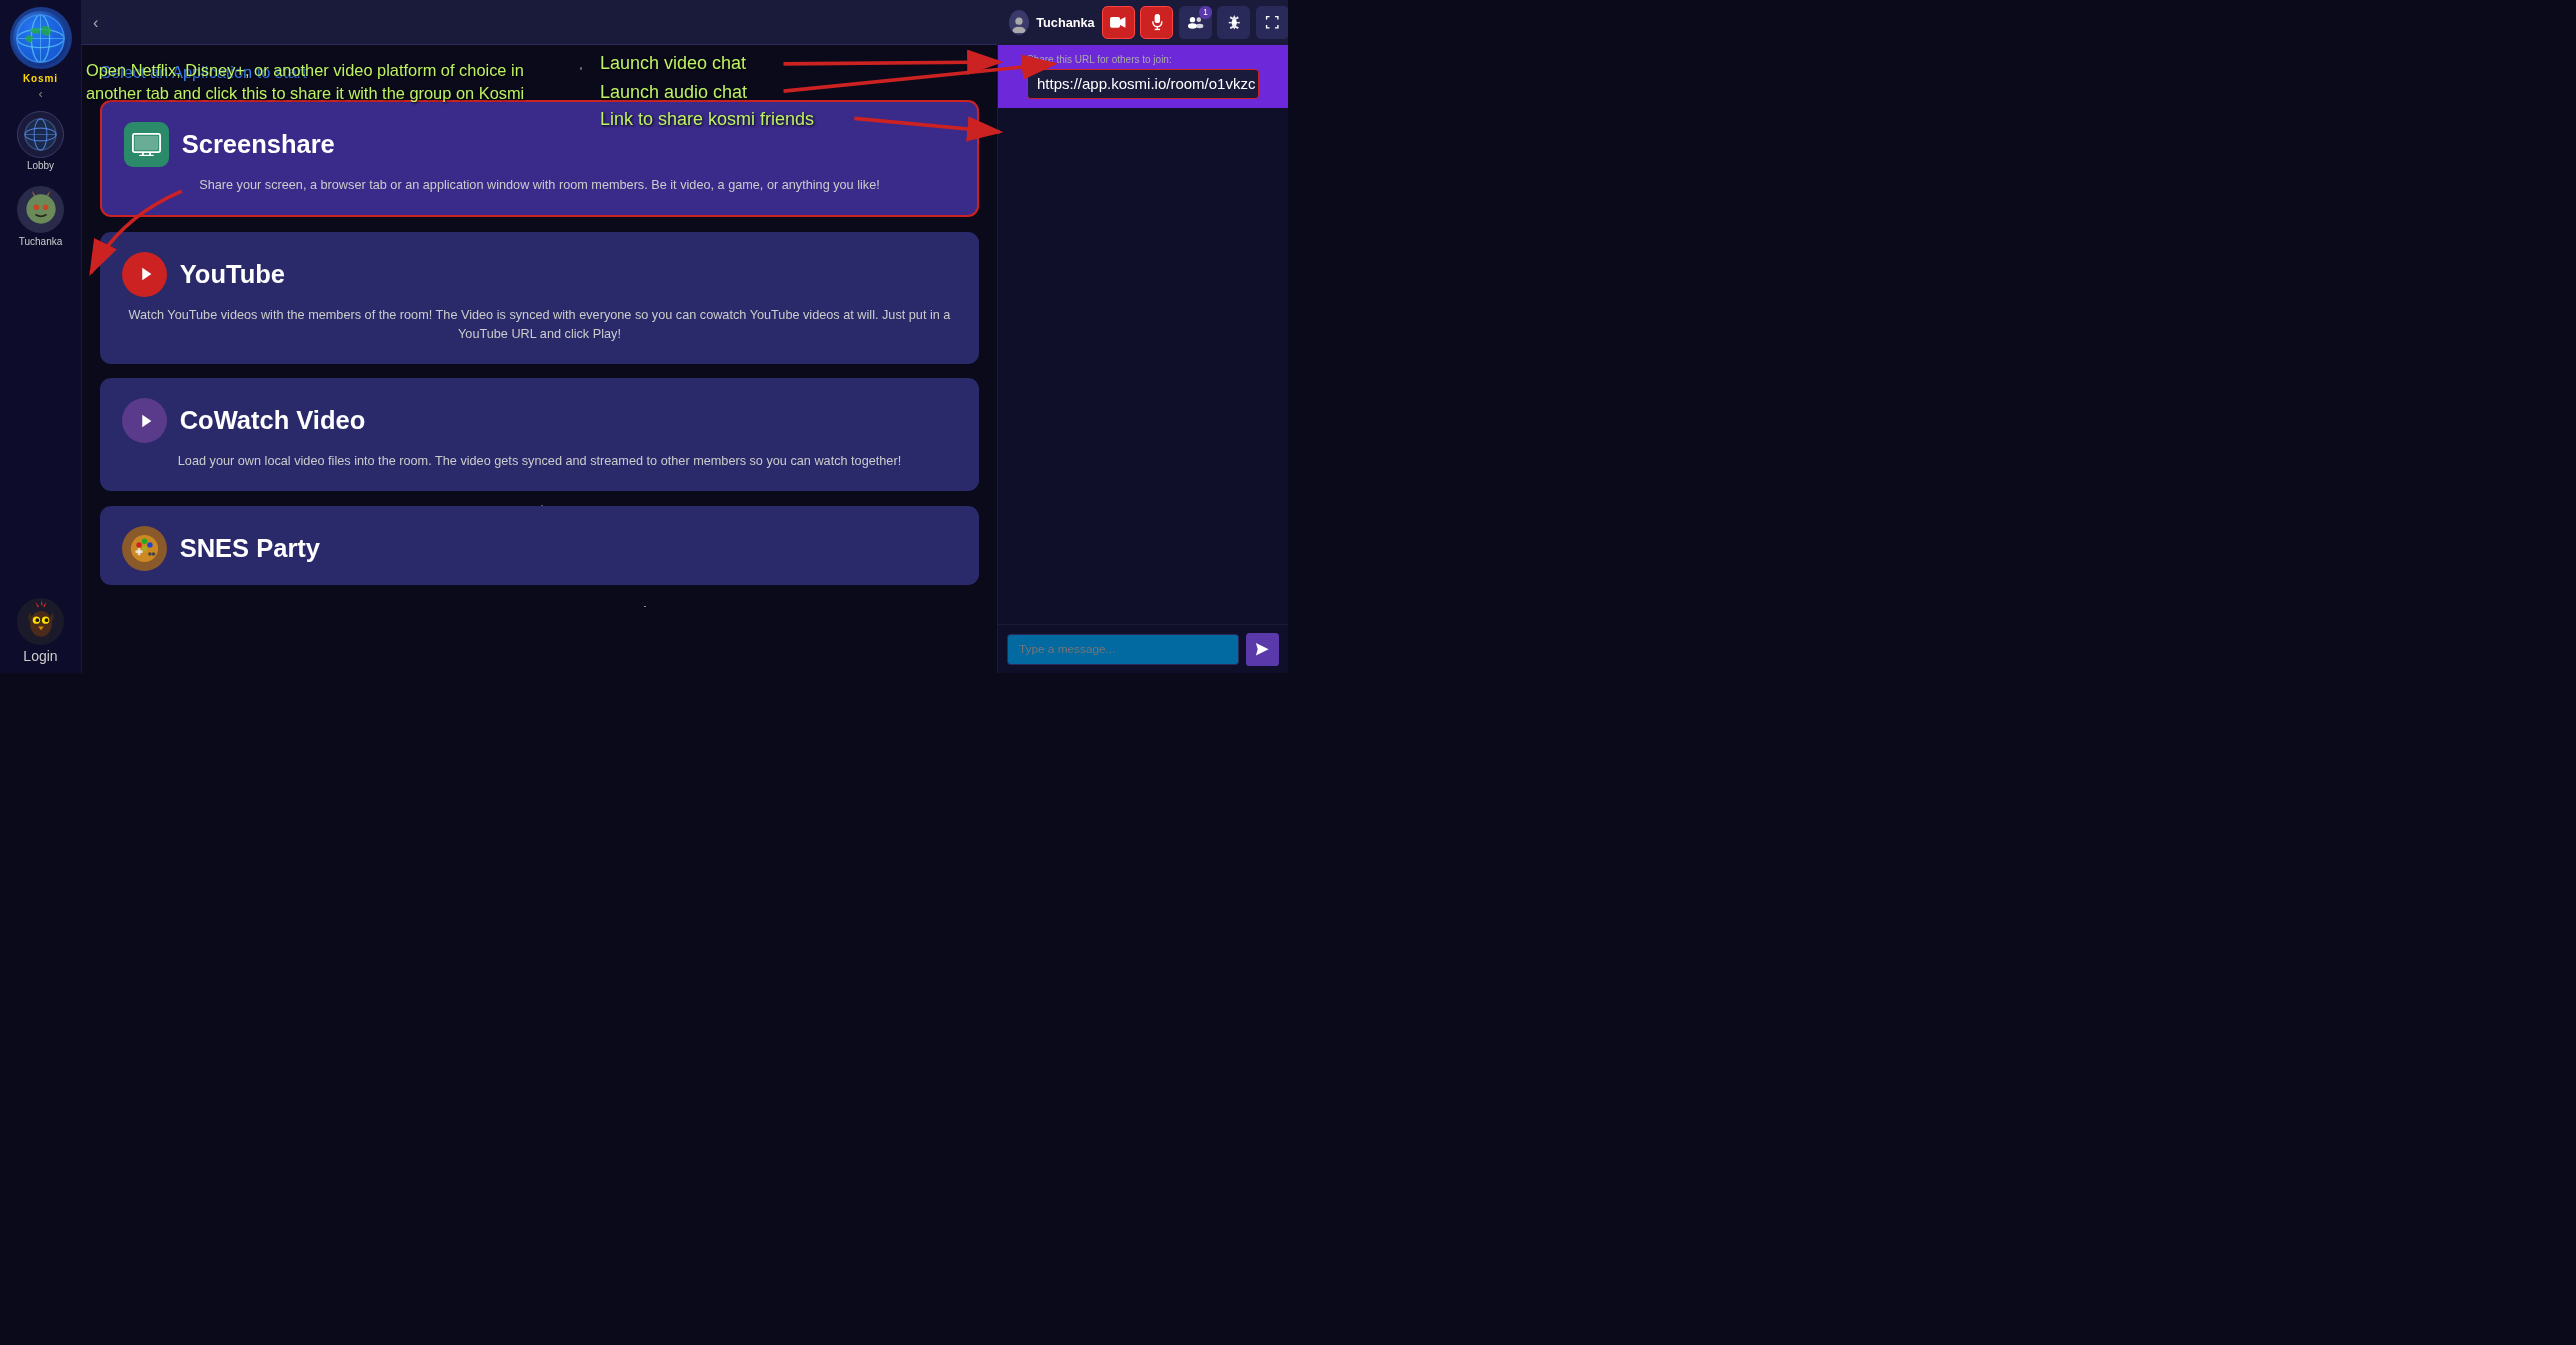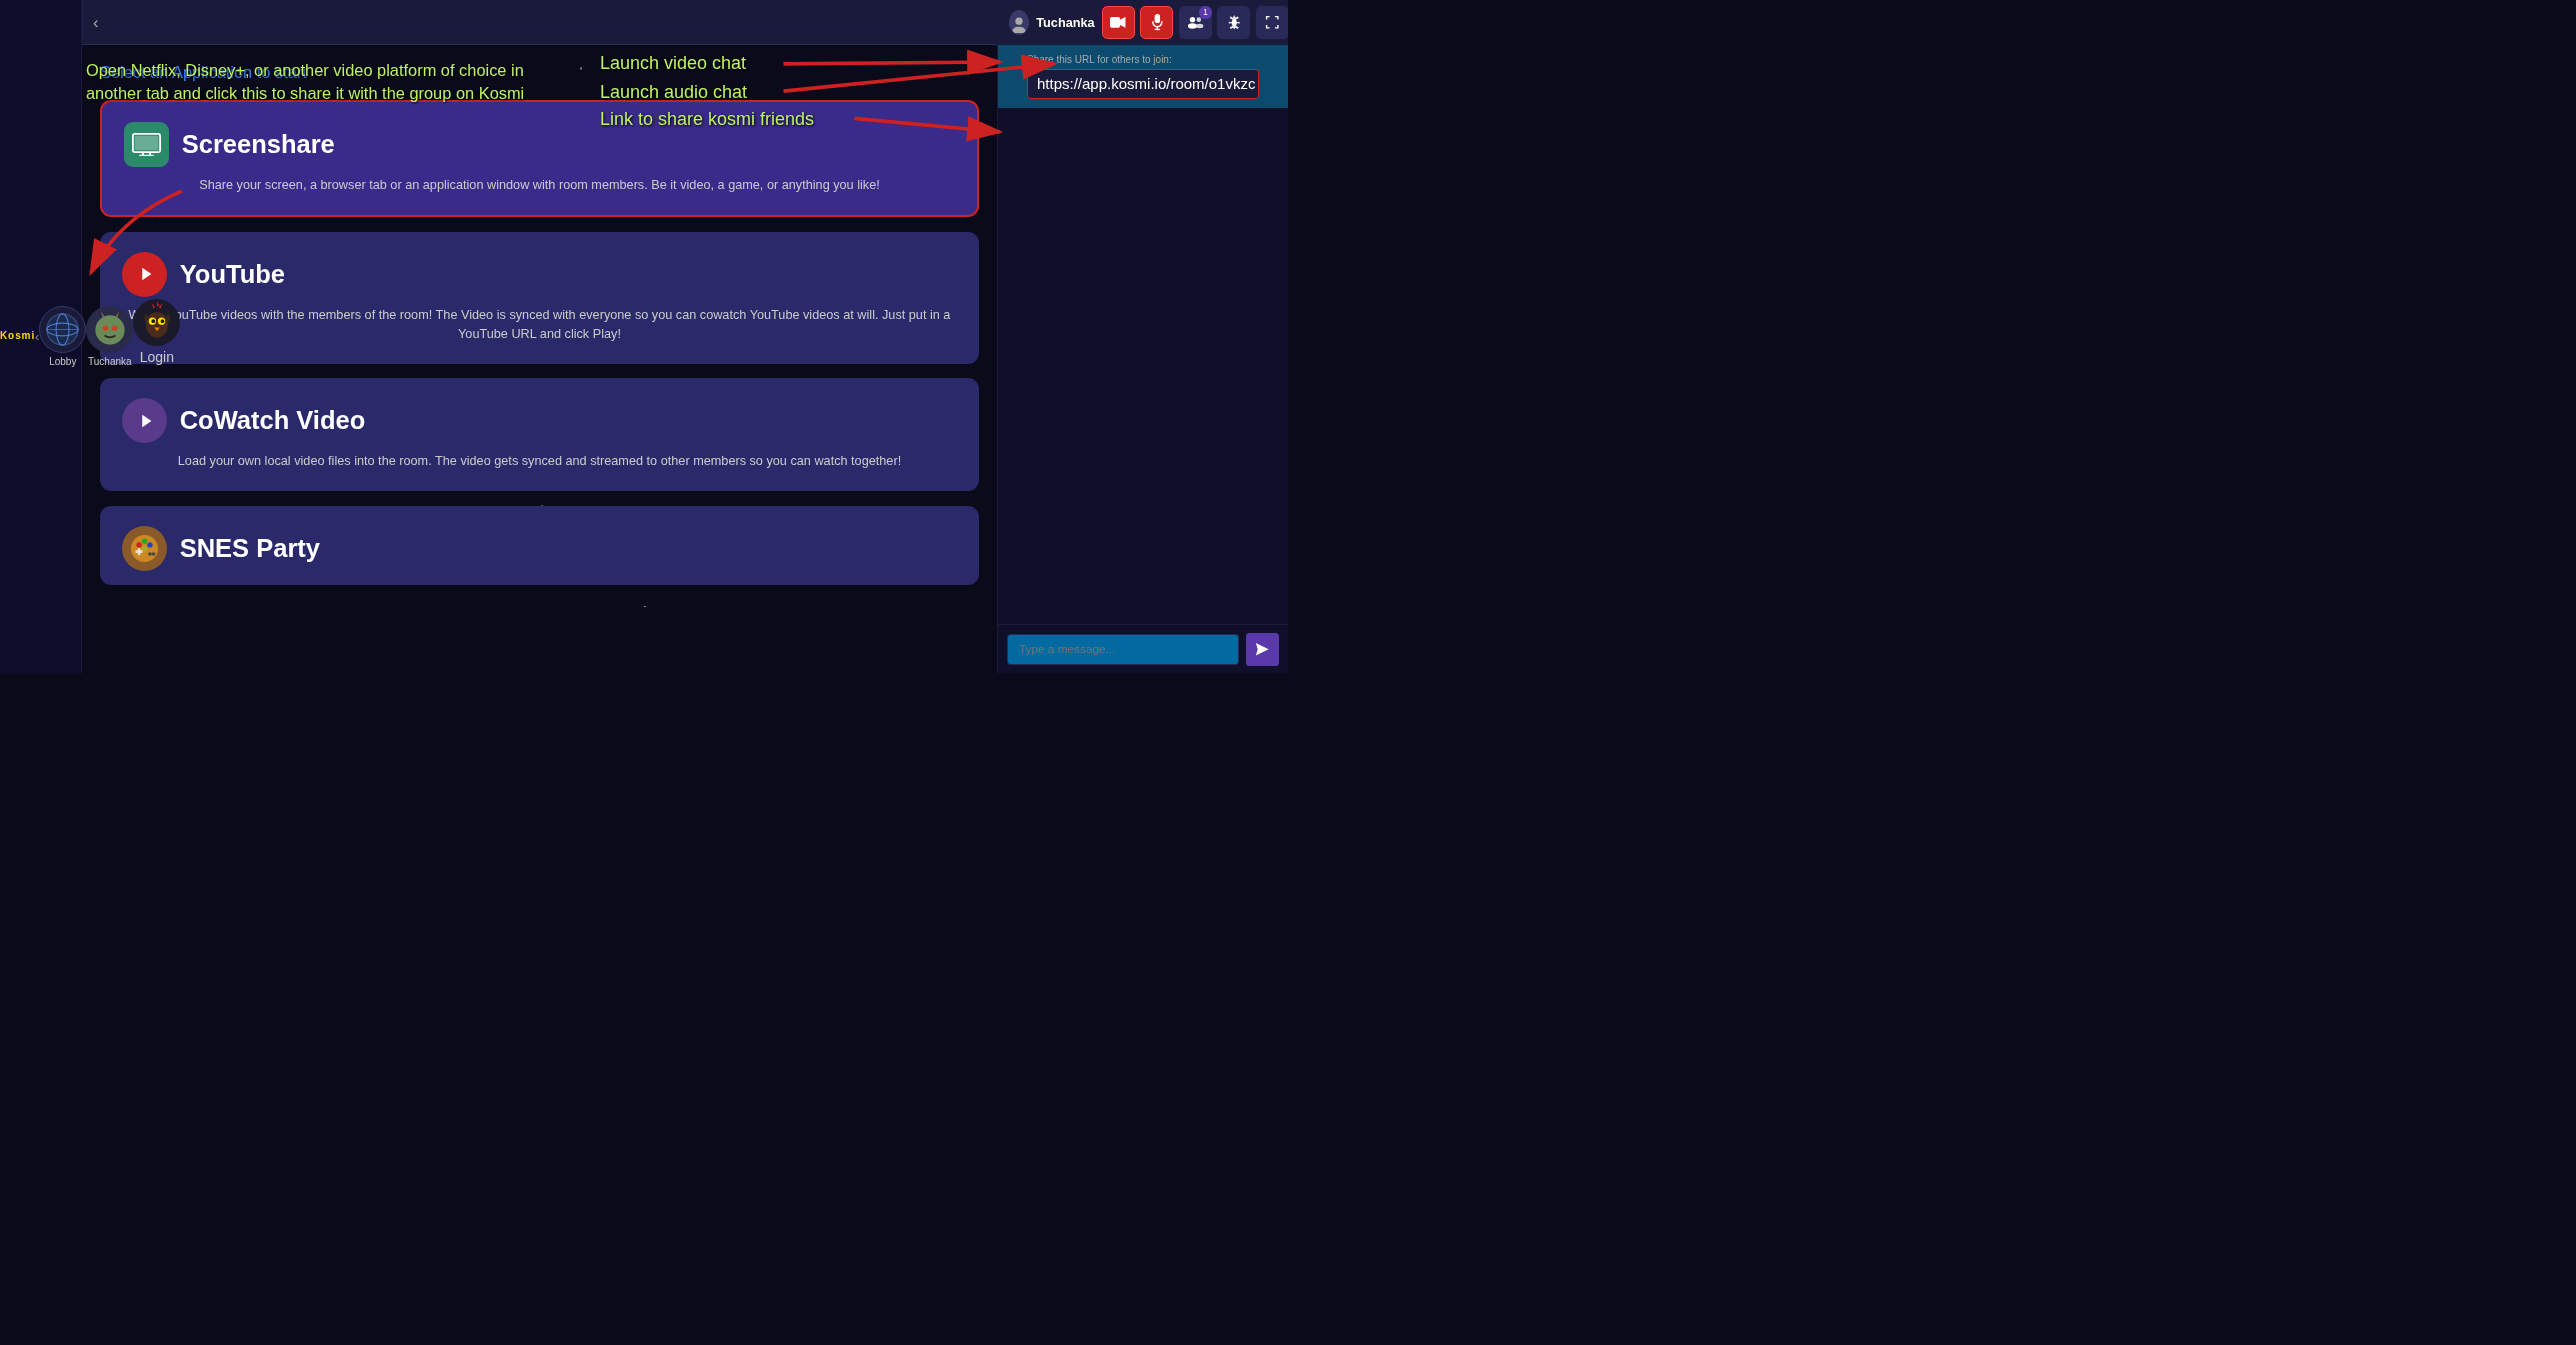--- a/index.html
+++ b/index.html
@@ -28,20 +28,21 @@
 
     
     .sidebar {
       position: absolute;
       top: 0; left: 0;
       width: 82px;
       height: 100%;
       background-color: #0d0d2b;
       border-right: 0.9px solid #1a1a3a;
       display: flex;
+      flex-direction: column;
       align-items: center;
       padding-top: 0;
       z-index: 10;
     }
 
     .sidebar-logo {
       width: 62px;
       height: 62px;
       background: #1a3a8a;
       border-radius: 50%;
@@ -245,21 +246,21 @@
     .icon-btn.fullscreen {
       background: #2a2a5a;
     }
 
     .icon-btn.exit {
       background: #2a2a5a;
     }
 
     .share-url-section {
       padding: 9px 29px;
-      background: #0c4a6e;
+      background: #6d28d9;
     }
 
     .share-url-label {
       font-size: 10px;
       color: #aaa;
       margin-bottom: 3.6px;
     }
 
     .share-url-box {
       background: #1a1a3a;

